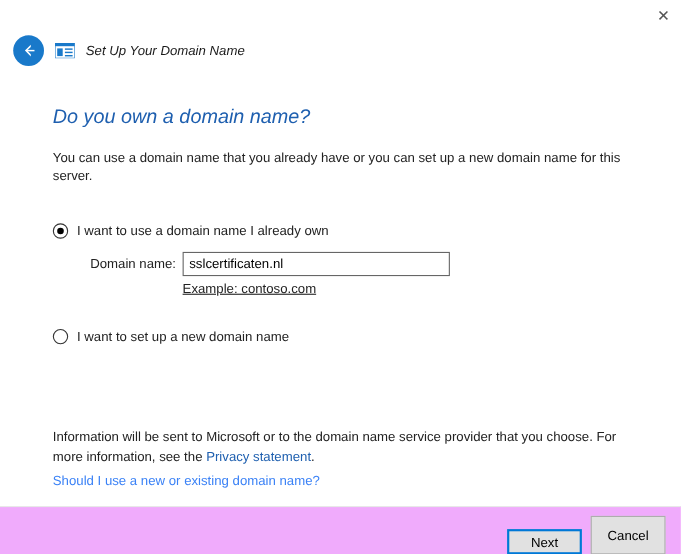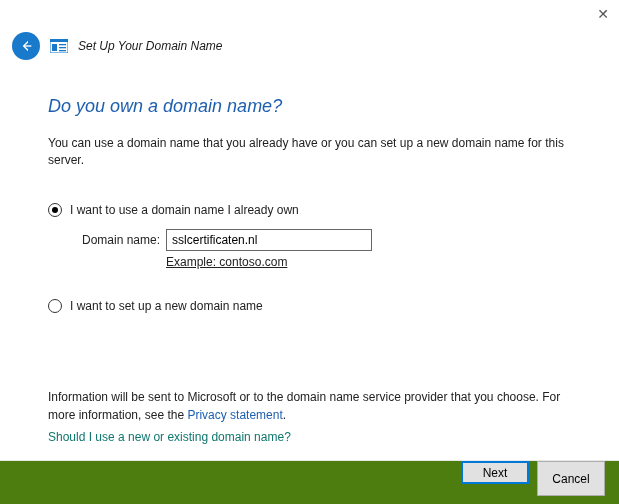--- a/index.html
+++ b/index.html
@@ -58,42 +58,42 @@
     .radio.checked::after {
       content: ""; position: absolute; width: 6px; height: 6px;
       background: #000; border-radius: 50%; top: 3px; left: 3px;
     }
     .field-row {
       display: flex; align-items: center; gap: 6px;
       margin-left: 34px; margin-bottom: 4px;
     }
     .field-label { font-size: 12px; }
     .text-input {
-      width: 206px; height: 22px; border: 1px solid #666;
+      width: 243px; height: 22px; border: 1px solid #666;
       font-size: 12px; padding: 2px 5px; outline: none;
       font-family: inherit;
     }
     .example {
       margin-left: 118px; font-size: 12px; color: #222;
       margin-bottom: 30px; margin-top: 4px; text-decoration: underline;
     }
 
     .bottom-info {
       position: absolute; bottom: 60px; left: 48px; right: 48px;
     }
     .info-text { font-size: 12px; line-height: 1.45; color: #222; }
     .link { color: #1e5faf; text-decoration: none; cursor: pointer; }
     .help-link {
-      display: block; margin-top: 6px; color: #0f766e;
+      display: block; margin-top: 6px; color: #3b82f6;
       font-size: 12px; cursor: pointer;
     }
     .footer {
       position: absolute; bottom: 0; left: 0; right: 0;
-      height: 44px; background: #4d7c0f; border-top: 1px solid #e8e8e8;
-      display: flex; align-items: flex-start; justify-content: flex-end;
+      height: 44px; background: #f0abfc; border-top: 1px solid #e8e8e8;
+      display: flex; align-items: flex-end; justify-content: flex-end;
       padding-right: 14px; gap: 8px;
     }
     .btn {
       min-width: 68px; height: 35px; font-size: 12px;
       border: 1px solid #adadad; background: #e1e1e1;
       cursor: pointer; font-family: inherit; padding: 0 12px;
     }
     .btn.primary { border: 2px solid #0078d7; background: #e1e1e1; padding: 0 11px; height: 23px; }
   </style>
 </head>

